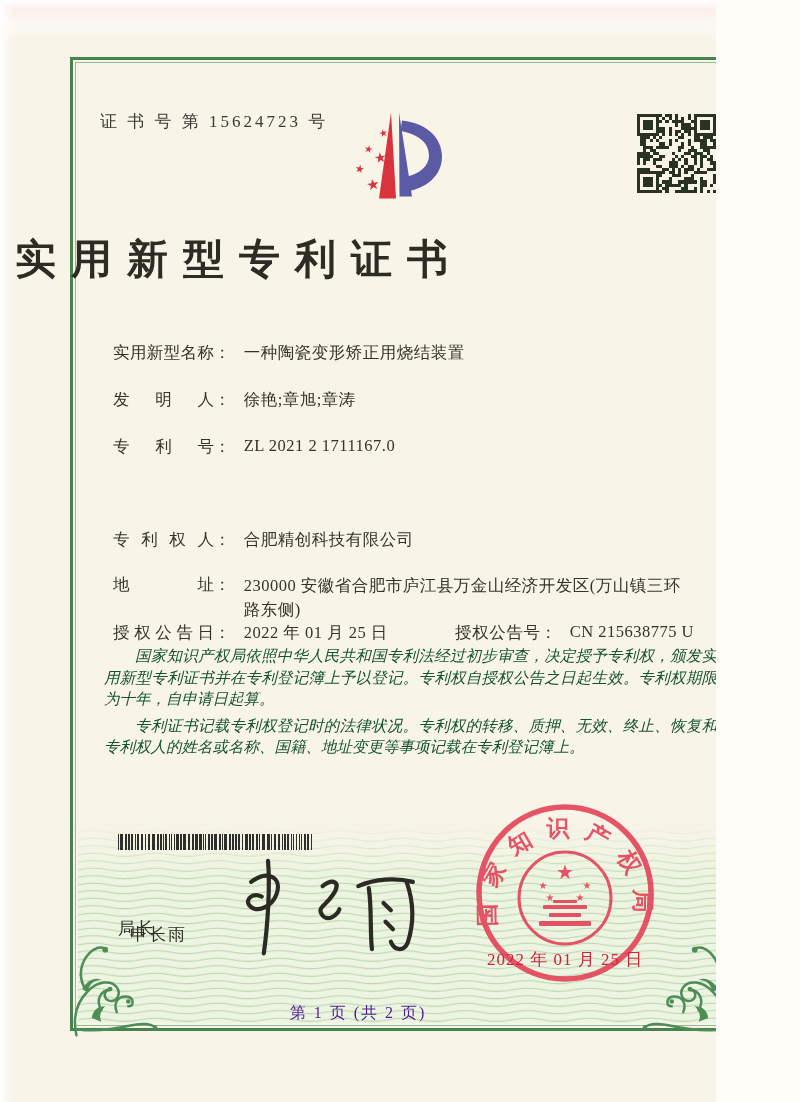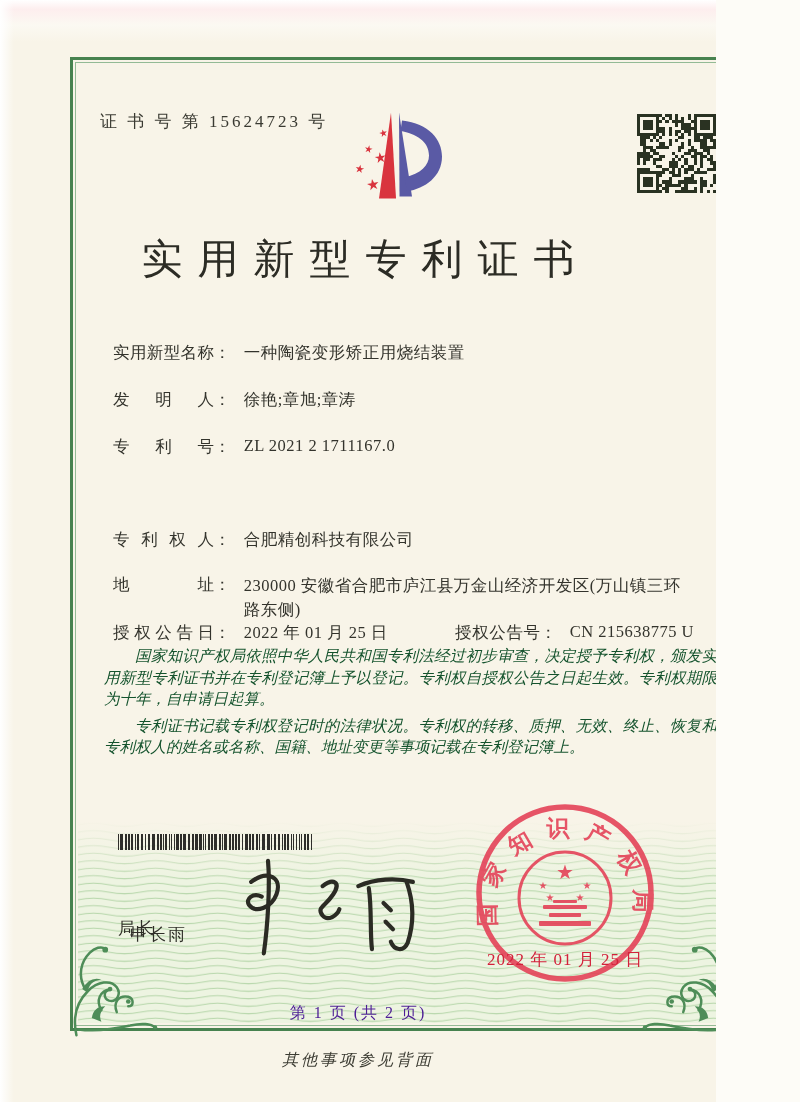--- a/index.html
+++ b/index.html
@@ -16,22 +16,22 @@
   .guilloche { position:absolute; left:5px; right:5px; bottom:5px; height:202px; }
   .guilloche svg { display:block; width:100%; height:100%; }
   .guilloche .fade { position:absolute; left:0; top:0; width:100%; height:60px;
     background:linear-gradient(#f8f4e8, rgba(248,244,232,0)); }
   .flourish { position:absolute; width:96px; height:96px; }
   .flourish.bl { left:63px; top:943px; }
   .flourish.br { left:641px; top:943px; transform:scaleX(-1); }
   .cert-no { position:absolute; left:100px; top:110px; font-size:17px; letter-spacing:3px; color:#3a3a32; }
   .logo { position:absolute; left:328px; top:110px; width:130px; height:96px; }
   .qr { position:absolute; left:637px; top:114px; width:79px; height:79px; }
-  .title { position:absolute; left:0; top:232px; width:100%; text-align:center;
-    font-size:41px; font-weight:400; letter-spacing:15px; text-indent:15px; color:#2c2c25; }
+  .title { position:absolute; left:0; top:232px; width:100%; 
+    font-size:41px; font-weight:700; letter-spacing:15px; text-indent:15px; color:#2c2c25; }
   .field-row { position:absolute; left:113px; width:610px; font-size:16.5px; color:#33332c;margin-top:14px; }
   .field-label { display:inline-block; width:101px; text-align:justify; text-align-last:justify; vertical-align:top; }
   .field-colon { display:inline-block; vertical-align:top; }
   .field-value { display:inline-block; margin-left:9px; vertical-align:top; letter-spacing:0.5px; }
   .field-value.wrap { width:452px; line-height:24px; }
   .grant-pair2 { position:absolute; left:342px; top:0; }
   .paras { position:absolute; left:104px; top:645px; width:613px; font-size:15.5px;
     line-height:21.5px; color:#14532d; text-align:justify;font-style:italic; }
   .paras p { text-indent:2em; margin-bottom:5px; }
   .barcode { position:absolute; left:118px; top:834px; width:197px; height:16px; }
@@ -598,14 +598,13 @@
         <rect x="70" y="104" width="44" height="4" rx="1"></rect>
         <rect x="76" y="112" width="32" height="4" rx="1"></rect>
         <rect x="66" y="120" width="52" height="5" rx="1"></rect>
         <rect x="80" y="99" width="24" height="3" rx="1"></rect>
       </g>
     </g>
   </svg>
   <div class="seal-date">2022 年 01 月 25 日</div>
 
   <div class="page-note">第 1 页 (共 2 页)</div>
-  <div class="back-note">其他事项参见背面</div>
 </div>
 
 </body></html>

